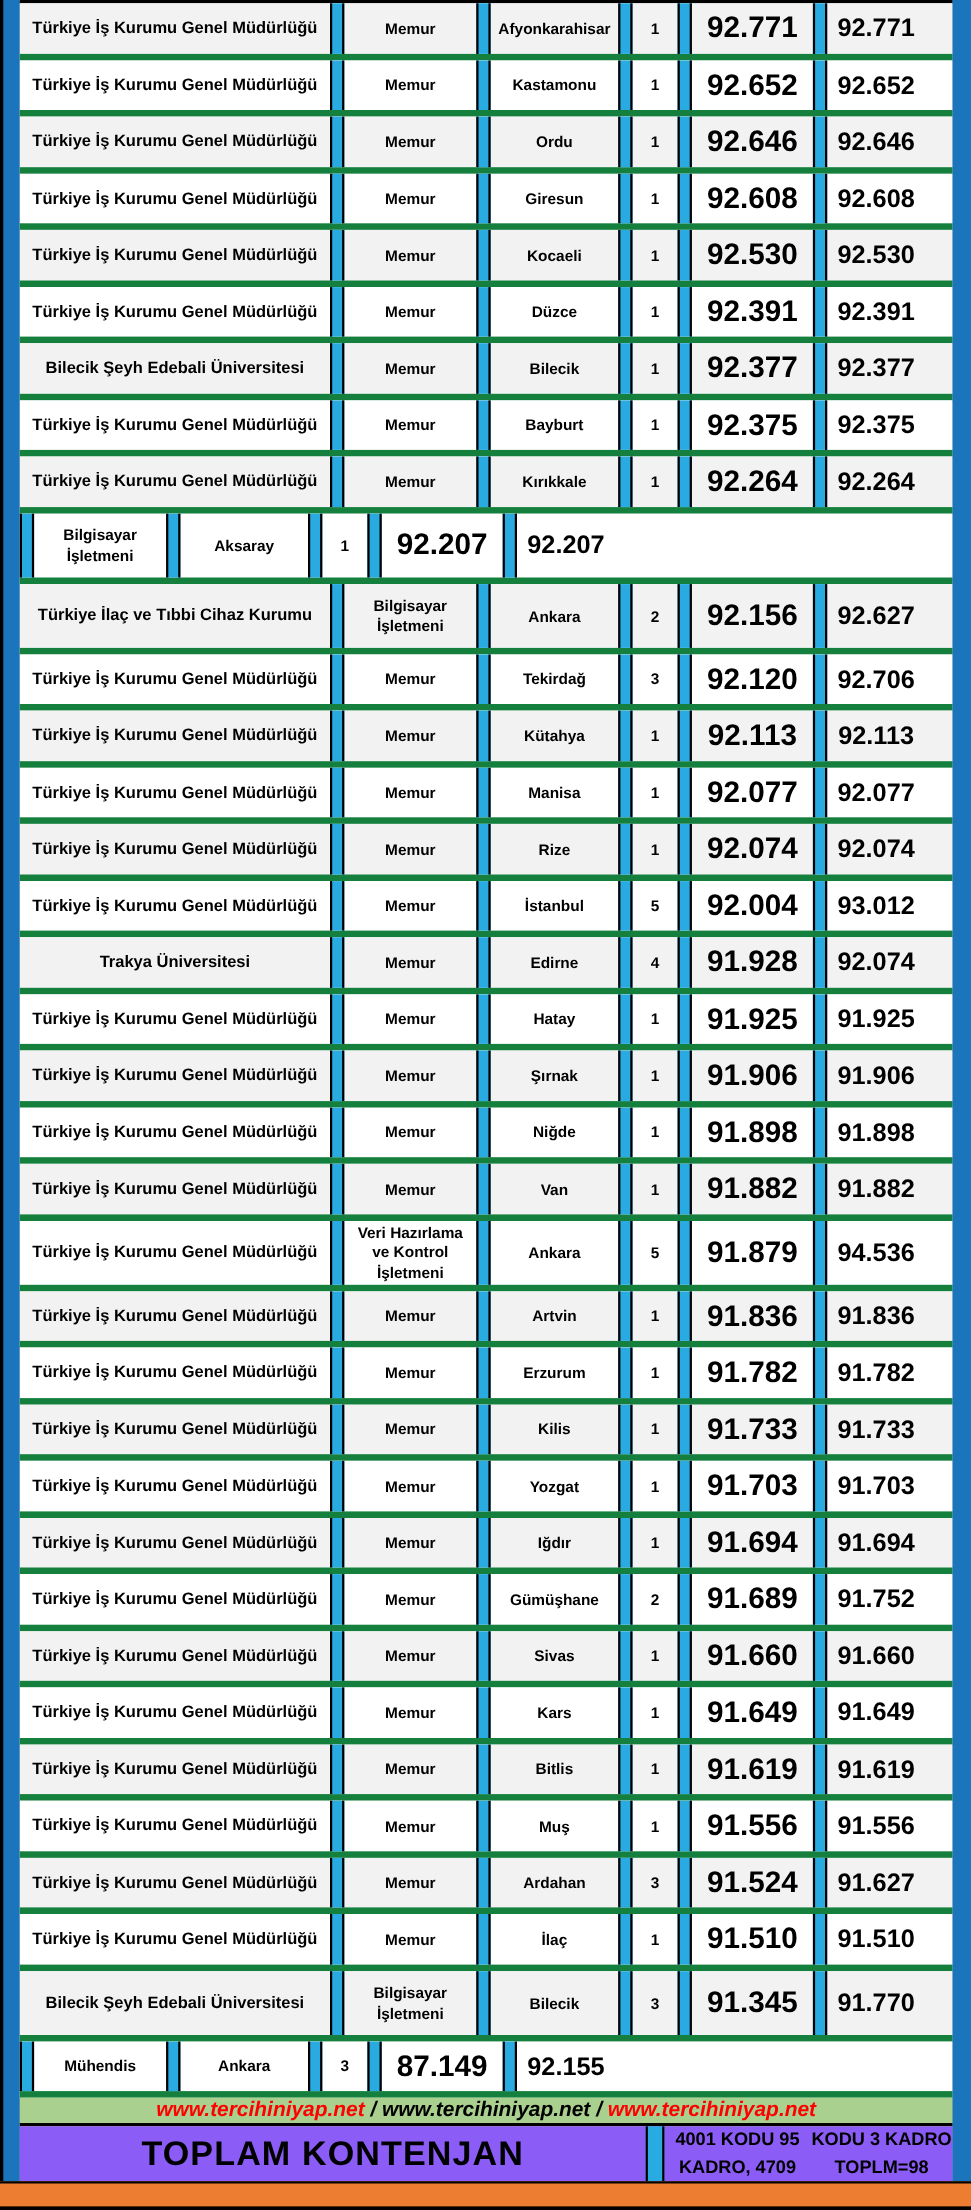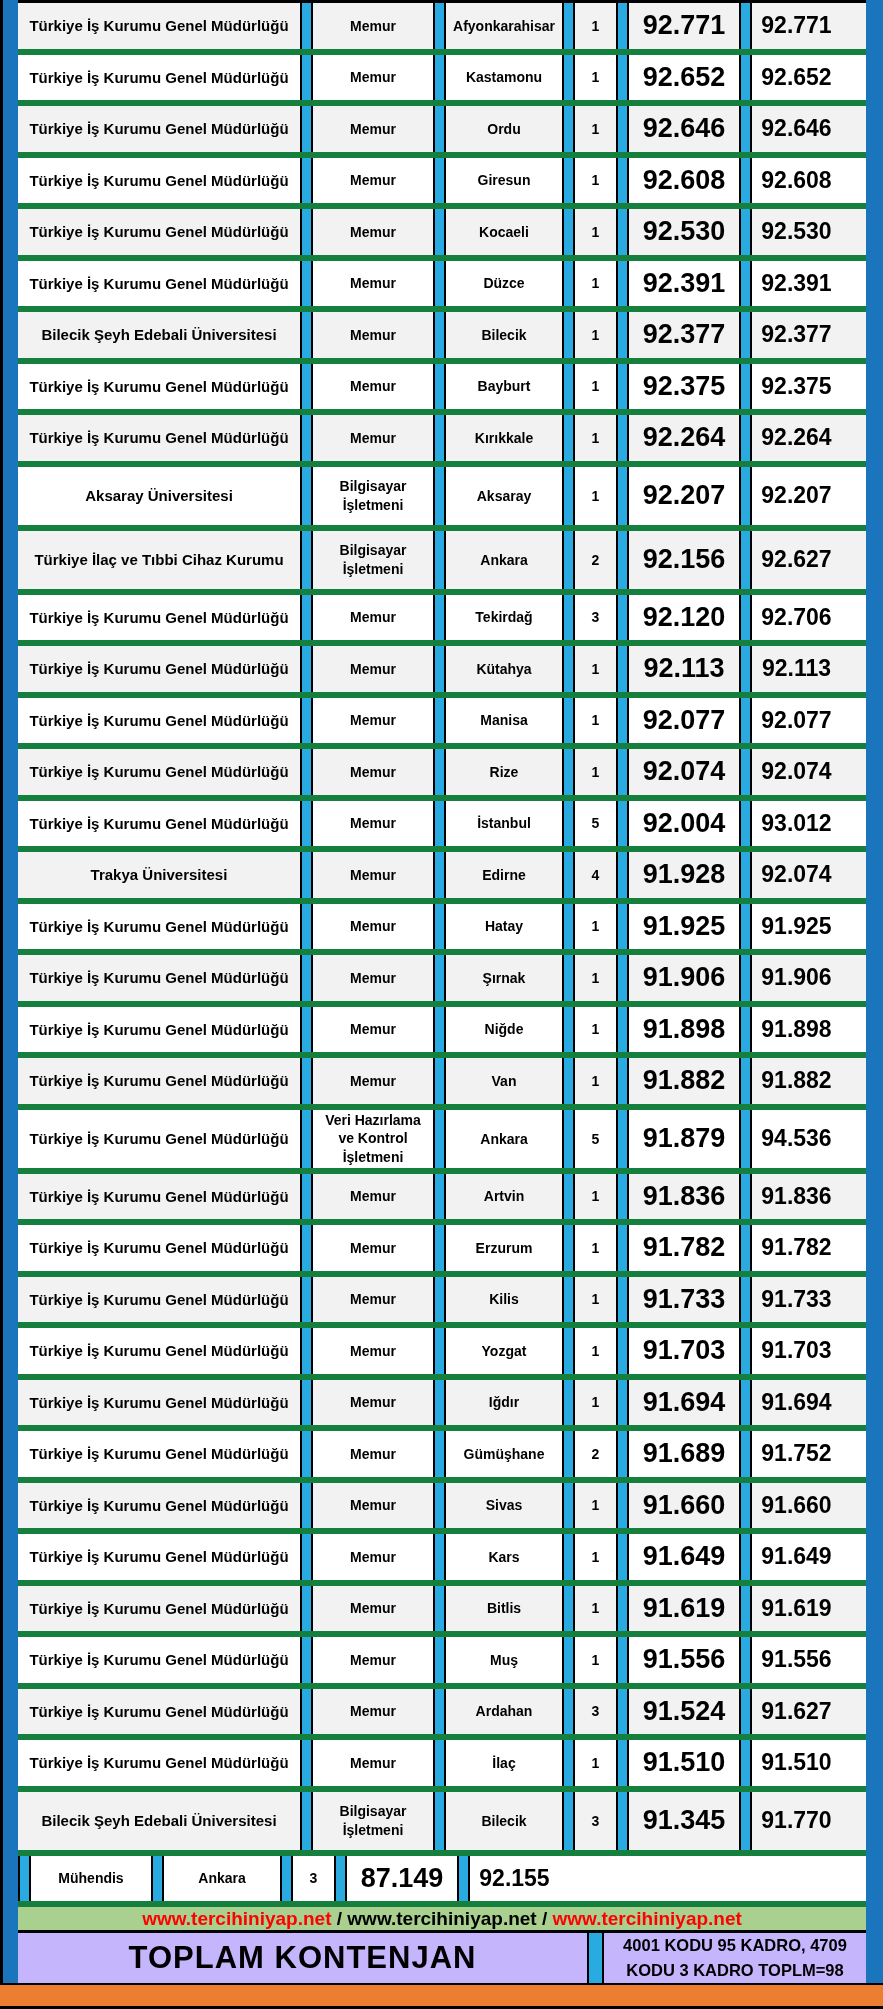--- a/index.html
+++ b/index.html
@@ -31,32 +31,32 @@
   .c-inst{width:282px;font-size:15px;padding:0 4px;}
   .c-sep{width:13px;background:#29ABE2;border-left:2px solid #000;border-right:2px solid #000;flex:0 0 auto;}
   .c-pos{width:120px;font-size:14px;line-height:1.3;padding:0 6px;}
   .c-city{width:116px;font-size:14px;padding:12px 2px;}
   .c-count{width:41px;font-size:14px;}
   .c-s1{width:110px;font-size:27px;}
   .c-s2{width:89px;font-size:23px;}
   .green-row{
     height:26px;box-sizing:border-box;border-bottom:3px solid #000;
     background:#A9D08E;display:flex;align-items:center;justify-content:center;
-    font-weight:bold;font-size:19px;flex:0 0 auto;
+    font-weight:bold;font-size:19px;flex:0 0 auto;font-style:italic;
   }
   .seg{color:#000;white-space:pre;}
   .seg.red{color:#FF0000;}
-  .total-row{display:flex;height:52px;box-sizing:border-box;background:#c4b5fd;flex:1;min-height:49px;}
+  .total-row{display:flex;height:52px;box-sizing:border-box;background:#8b5cf6;flex:1;min-height:49px;}
   .total-left{
     width:569px;display:flex;align-items:center;justify-content:center;
     font-size:31px;font-weight:bold;color:#000;letter-spacing:1px;box-sizing:border-box;
   }
   .total-sep{width:13px;background:#29ABE2;border-left:2px solid #000;border-right:2px solid #000;flex:0 0 auto;}
   .total-right{
-    flex:1;display:flex;flex-direction:column;align-items:center;justify-content:center;
+    flex:1;display:flex;flex-direction:row;align-items:center;justify-content:center;
     font-size:16.5px;font-weight:bold;color:#000;line-height:1.5;text-align:center;
   }
   .orange-bar{height:21px;background:#ED7D31;border-top:2px solid #000;flex:0 0 auto;}
   .bottom-edge{height:3px;background:#000;flex:0 0 auto;}
 </style>
 </head>
 <body>
 
 <div class="page">
   <div class="content">
@@ -175,21 +175,20 @@
           <div class="cell c-sep"></div>
           <div class="cell c-city">Kırıkkale</div>
           <div class="cell c-sep"></div>
           <div class="cell c-count">1</div>
           <div class="cell c-sep"></div>
           <div class="cell c-s1">92.264</div>
           <div class="cell c-sep"></div>
           <div class="cell c-s2">92.264</div>
         </div>
         <div class="row tall">
-          <div class="cell c-inst">Aksaray Üniversitesi</div>
           <div class="cell c-sep"></div>
           <div class="cell c-pos">Bilgisayar İşletmeni</div>
           <div class="cell c-sep"></div>
           <div class="cell c-city">Aksaray</div>
           <div class="cell c-sep"></div>
           <div class="cell c-count">1</div>
           <div class="cell c-sep"></div>
           <div class="cell c-s1">92.207</div>
           <div class="cell c-sep"></div>
           <div class="cell c-s2">92.207</div>

